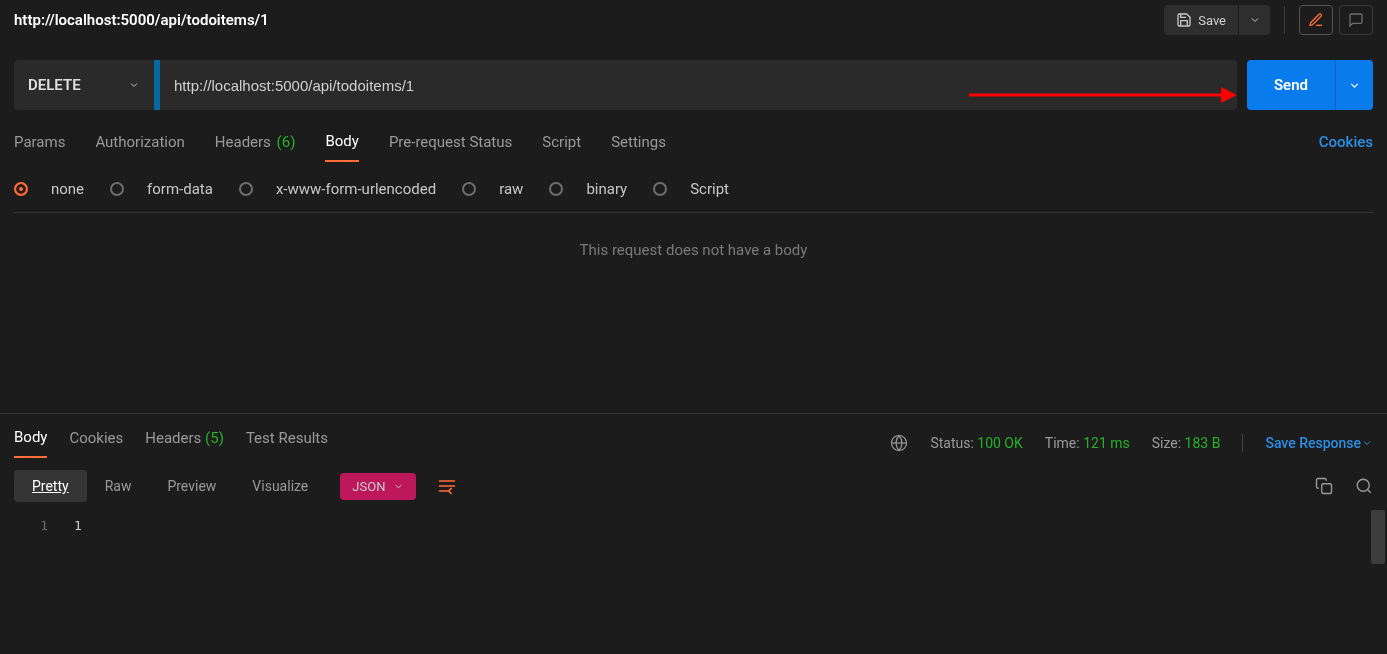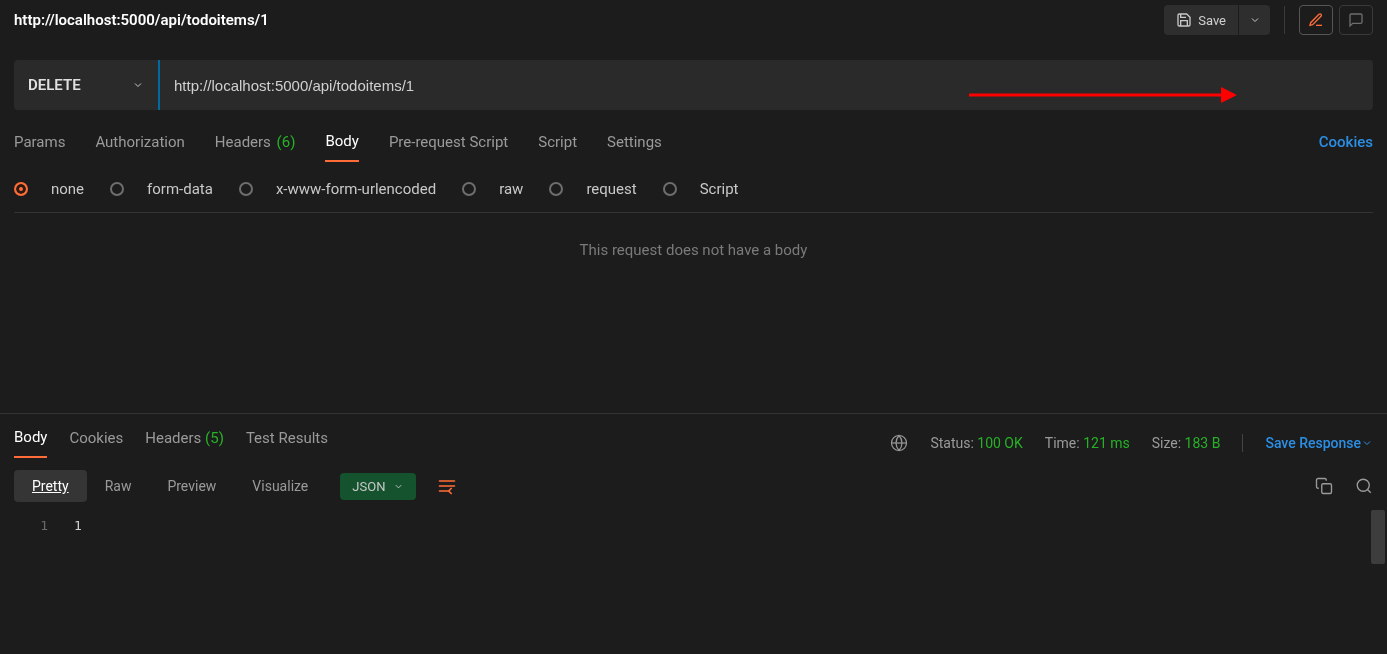--- a/index.html
+++ b/index.html
@@ -47,21 +47,21 @@
     width:34px; height:30px; display:inline-flex; align-items:center; justify-content:center;
     border:1px solid #555; border-radius:4px; background:transparent;
   }
 
   .main { padding: 0 14px; }
   .req-row { display:flex; gap:10px; margin-top:20px; align-items:stretch; height:50px;}
   .method-select {
     display:flex; align-items:center; justify-content:space-between;
     width:146px; background:#2a2a2a; border-radius:4px 0 0 4px;
     padding:0 14px; font-weight:600; color:#e0e0e0; font-size:15px;
-    border-right:2px solid #0369a1;
+    border-right:6px solid #0369a1;
   }
   .url-input {
     flex:1; background:#2a2a2a; border:none; border-radius:0 4px 4px 0;
     padding:0 14px; color:#d0d0d0; font-size:15px; outline:none;
     margin-left:-10px;
   }
   .send-group{ display:flex;}
   .send-btn {
     background:#097bed; color:#fff; font-weight:600; font-size:15px;
     display:flex; align-items:center; justify-content:center;
@@ -116,21 +116,21 @@
   }
   .seg{
     display:flex; background:transparent;
   }
   .seg .seg-btn{
     padding:8px 18px; color:#9a9a9a; font-size:14px; cursor:pointer; border-radius:4px;
   }
   .seg .seg-btn.active{ background:#353535; color:#fff;text-decoration:underline;}
   .fmt-select{
     margin-left:14px; display:flex; align-items:center; gap:8px;
-    background:#14532d; padding:6px 12px; border-radius:4px; color:#c8c8c8; font-size:13px;
+    background:#be185d; padding:6px 12px; border-radius:4px; color:#c8c8c8; font-size:13px;
   }
   .wrap-btn{
     margin-left:14px; width:34px; height:32px; display:flex; align-items:center; justify-content:center;
     border-radius:4px;
   }
   .toolbar-right{ margin-left:auto; display:flex; gap:22px; color:#9a9a9a;}
 
   .code-area{
     padding:6px 14px 40px 14px; font-family: Menlo, Consolas, monospace; font-size:13px;
     position:relative;
@@ -193,36 +193,46 @@
   <div class="req-row" style="position:relative;">
     <div class="method-select">
       <span>DELETE</span>
       <span>
         <svg width="12" height="12" viewBox="0 0 24 24" fill="none" stroke="#c8c8c8" stroke-width="2">
             <polyline points="6 9 12 15 18 9"></polyline>
           </svg>
       </span>
     </div>
     <input class="url-input" value="http://localhost:5000/api/todoitems/1" style="">
+    <div class="send-group">
+      <div class="send-btn">Send</div>
+      <div class="send-caret">
+        <span>
+          <svg width="13" height="13" viewBox="0 0 24 24" fill="none" stroke="#fff" stroke-width="2">
+              <polyline points="6 9 12 15 18 9"></polyline>
+            </svg>
+        </span>
+      </div>
+    </div>
 
     <svg class="arrow-annot" style="left:955px; top:24px;" width="270" height="24">
       <line x1="0" y1="11" x2="252" y2="11" stroke="#ff0000" stroke-width="3"></line>
       <polygon points="252,3 268,11 252,19" fill="#ff0000"></polygon>
     </svg>
   </div>
 
   <div class="req-tabs">
     <div class="req-tab">Params</div>
     <div class="req-tab">Authorization</div>
     <div class="req-tab">
       <span>Headers</span>
       <span class="count">(6)</span>
     </div>
     <div class="req-tab active">Body</div>
-    <div class="req-tab">Pre-request Script</div>
+    <div class="req-tab">Pre-request Status</div>
     <div class="req-tab">Script</div>
     <div class="req-tab">Settings</div>
     <div class="cookies-link">Cookies</div>
   </div>
 
   <div class="body-types">
     <label class="radio selected">
       <span class="dot"></span>
       <span>none</span>
     </label>
@@ -233,21 +243,21 @@
     <label class="radio">
       <span class="dot"></span>
       <span>x-www-form-urlencoded</span>
     </label>
     <label class="radio">
       <span class="dot"></span>
       <span>raw</span>
     </label>
     <label class="radio">
       <span class="dot"></span>
-      <span>request</span>
+      <span>binary</span>
     </label>
     <label class="radio">
       <span class="dot"></span>
       <span>Script</span>
     </label>
   </div>
 
   <div class="body-empty">This request does not have a body</div>
 </div>
 

